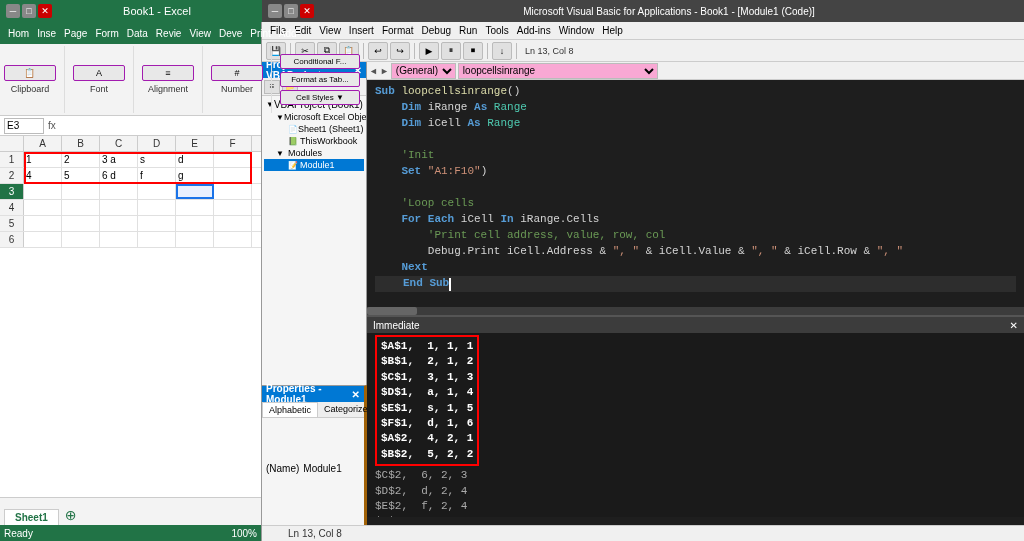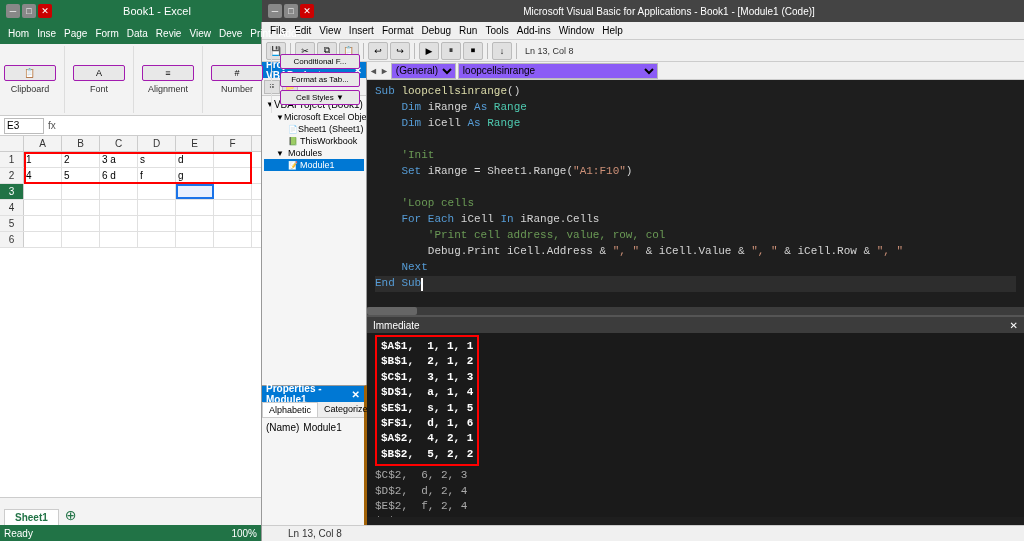--- a/index.html
+++ b/index.html
@@ -321,41 +321,41 @@
       display: flex;
       align-items: center;
       border-bottom: 1px solid #ccc;
       gap: 2px;
       padding: 0 2px;
     }
     .code-dropdown {
       height: 16px;
       font-size: 10px;
       border: 1px solid #bbb;
-      background: #8b5cf6;
+      background: #f9a8d4;
     }
 
     .code-editor {
       flex: 1;
       background: #1e1e1e;
       overflow: auto;
       padding: 4px 8px;
       font-family: 'Courier New', monospace;
       font-size: 11px;
       color: #d4d4d4;
       line-height: 1.45;
     }
     .code-line { white-space: pre; display: flex; align-items: center; min-height: 16px; }
-    .kw { color: #569cd6; }
+    .kw { color: #569cd6; font-weight: bold; }
     .kw2 { color: #4ec9b0; }
     .comment { color: #6a9955; }
     .string { color: #ce9178; }
     .fn { color: #dcdcaa; }
     .normal { color: #d4d4d4; }
-    .cursor-line { background: #2d2d2d; }
+    .cursor-line { background: #2d2d2d; padding-left: 28px; }
     .cursor { display: inline-block; width: 2px; height: 13px; background: white; vertical-align: middle; animation: blink 1s step-end infinite; }
     @keyframes blink { 50% { opacity: 0; } }
 
     .code-scrollbar {
       height: 8px;
       background: #3c3c3c;
     }
 
     
     .immediate-panel {
@@ -662,21 +662,21 @@
         <div class="left-panel-bottom">
           <div class="panel-titlebar">
             <span>Properties - Module1</span>
             <span style="cursor:pointer;">✕</span>
           </div>
           <div style="display:flex;border-bottom:1px solid #ccc;background:#eee;">
             <div style="padding:2px 6px;font-size:9px;background:white;border:1px solid #ccc;border-bottom:none;cursor:pointer;">Alphabetic</div>
             <div style="padding:2px 6px;font-size:9px;cursor:pointer;">Categorized</div>
           </div>
           <div style="padding:4px;font-size:10px;">
-            <div style="display:flex;gap:4px;align-items:center;">
+            <div style="display:flex;gap:4px;align-items:center;margin-top:41px;">
               <span>(Name)</span>
               <span>Module1</span>
             </div>
           </div>
         </div>
       </div>
 
       <div class="code-area">
 
         <div class="code-header">
@@ -698,21 +698,21 @@
             <span class="normal">    </span><span class="kw">Dim </span><span class="normal">iRange </span><span class="kw">As </span><span class="kw2">Range</span>
           </div>
           <div class="code-line">
             <span class="normal">    </span><span class="kw">Dim </span><span class="normal">iCell </span><span class="kw">As </span><span class="kw2">Range</span>
           </div>
           <div class="code-line">&nbsp;</div>
           <div class="code-line">
             <span class="comment">    'Init</span>
           </div>
           <div class="code-line">
-            <span class="normal">    </span><span class="kw">Set </span><span class="normal">iRange = Sheet1.Range(</span><span class="string">"A1:F10"</span><span class="normal">)</span>
+            <span class="normal">    </span><span class="kw">Set </span><span class="string">"A1:F10"</span><span class="normal">)</span>
           </div>
           <div class="code-line">&nbsp;</div>
           <div class="code-line">
             <span class="comment">    'Loop cells</span>
           </div>
           <div class="code-line">
             <span class="normal">    </span><span class="kw">For Each </span><span class="normal">iCell </span><span class="kw">In </span><span class="normal">iRange.Cells</span>
           </div>
           <div class="code-line">
             <span class="comment">        'Print cell address, value, row, col</span>

